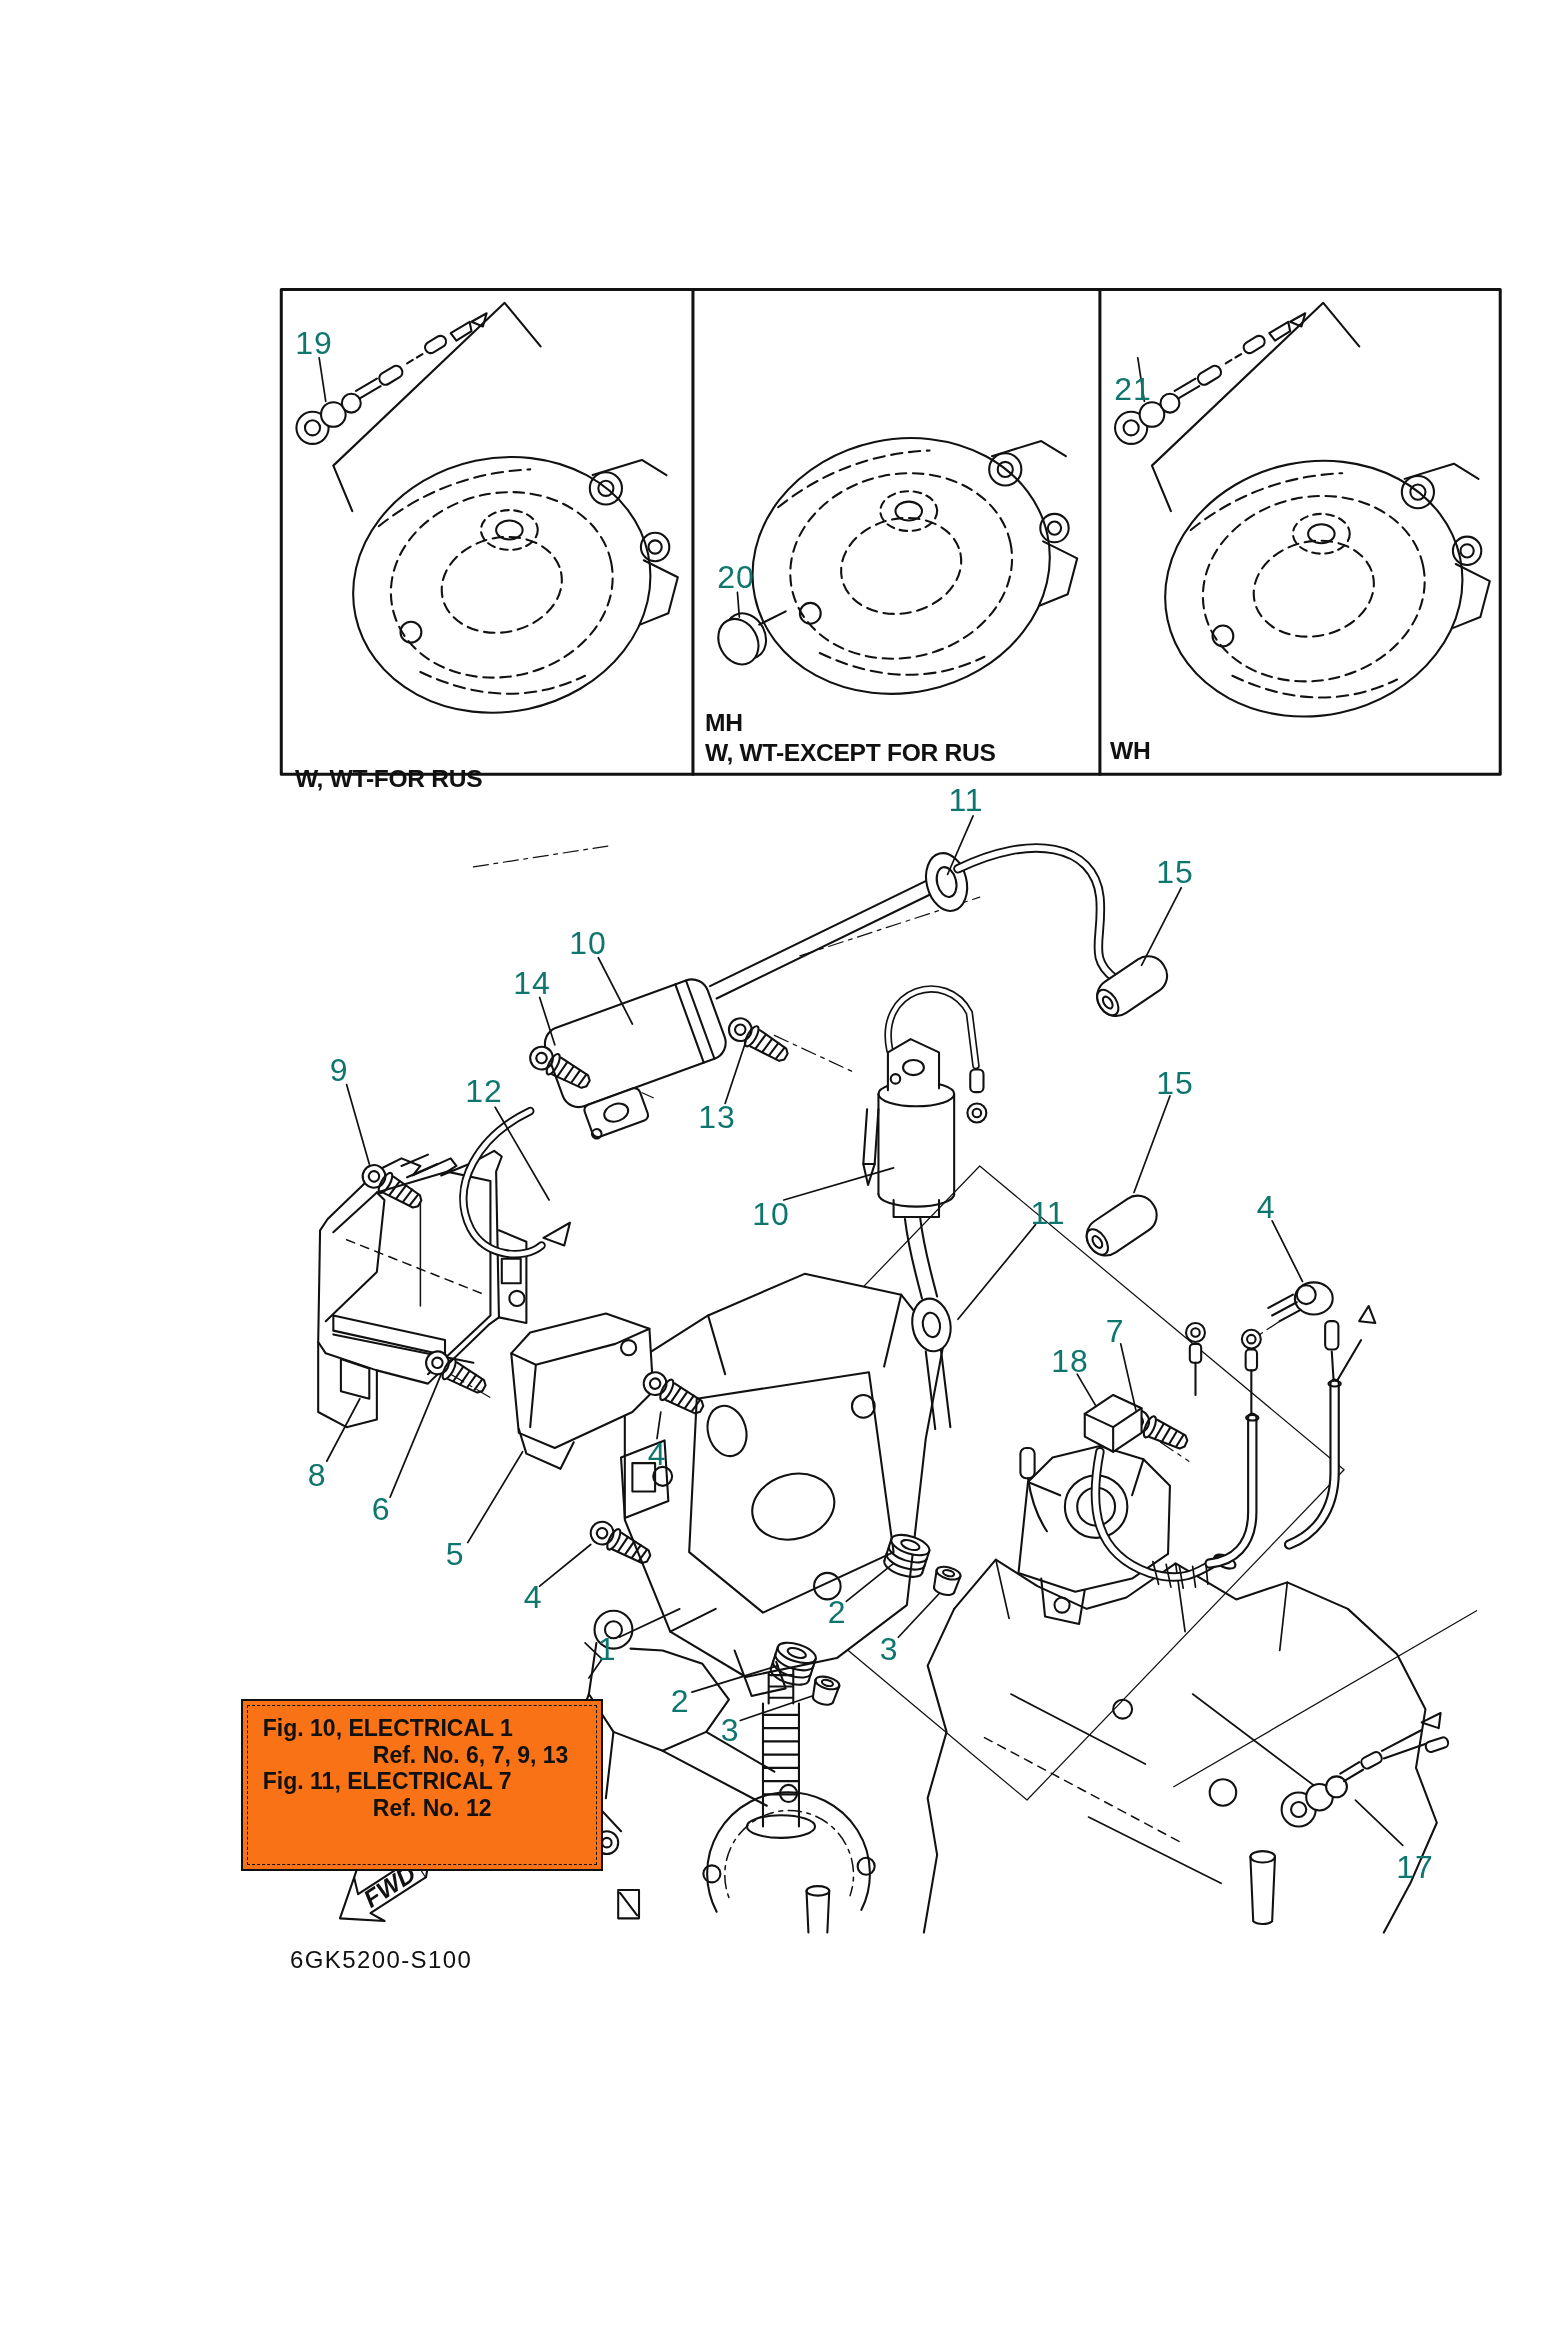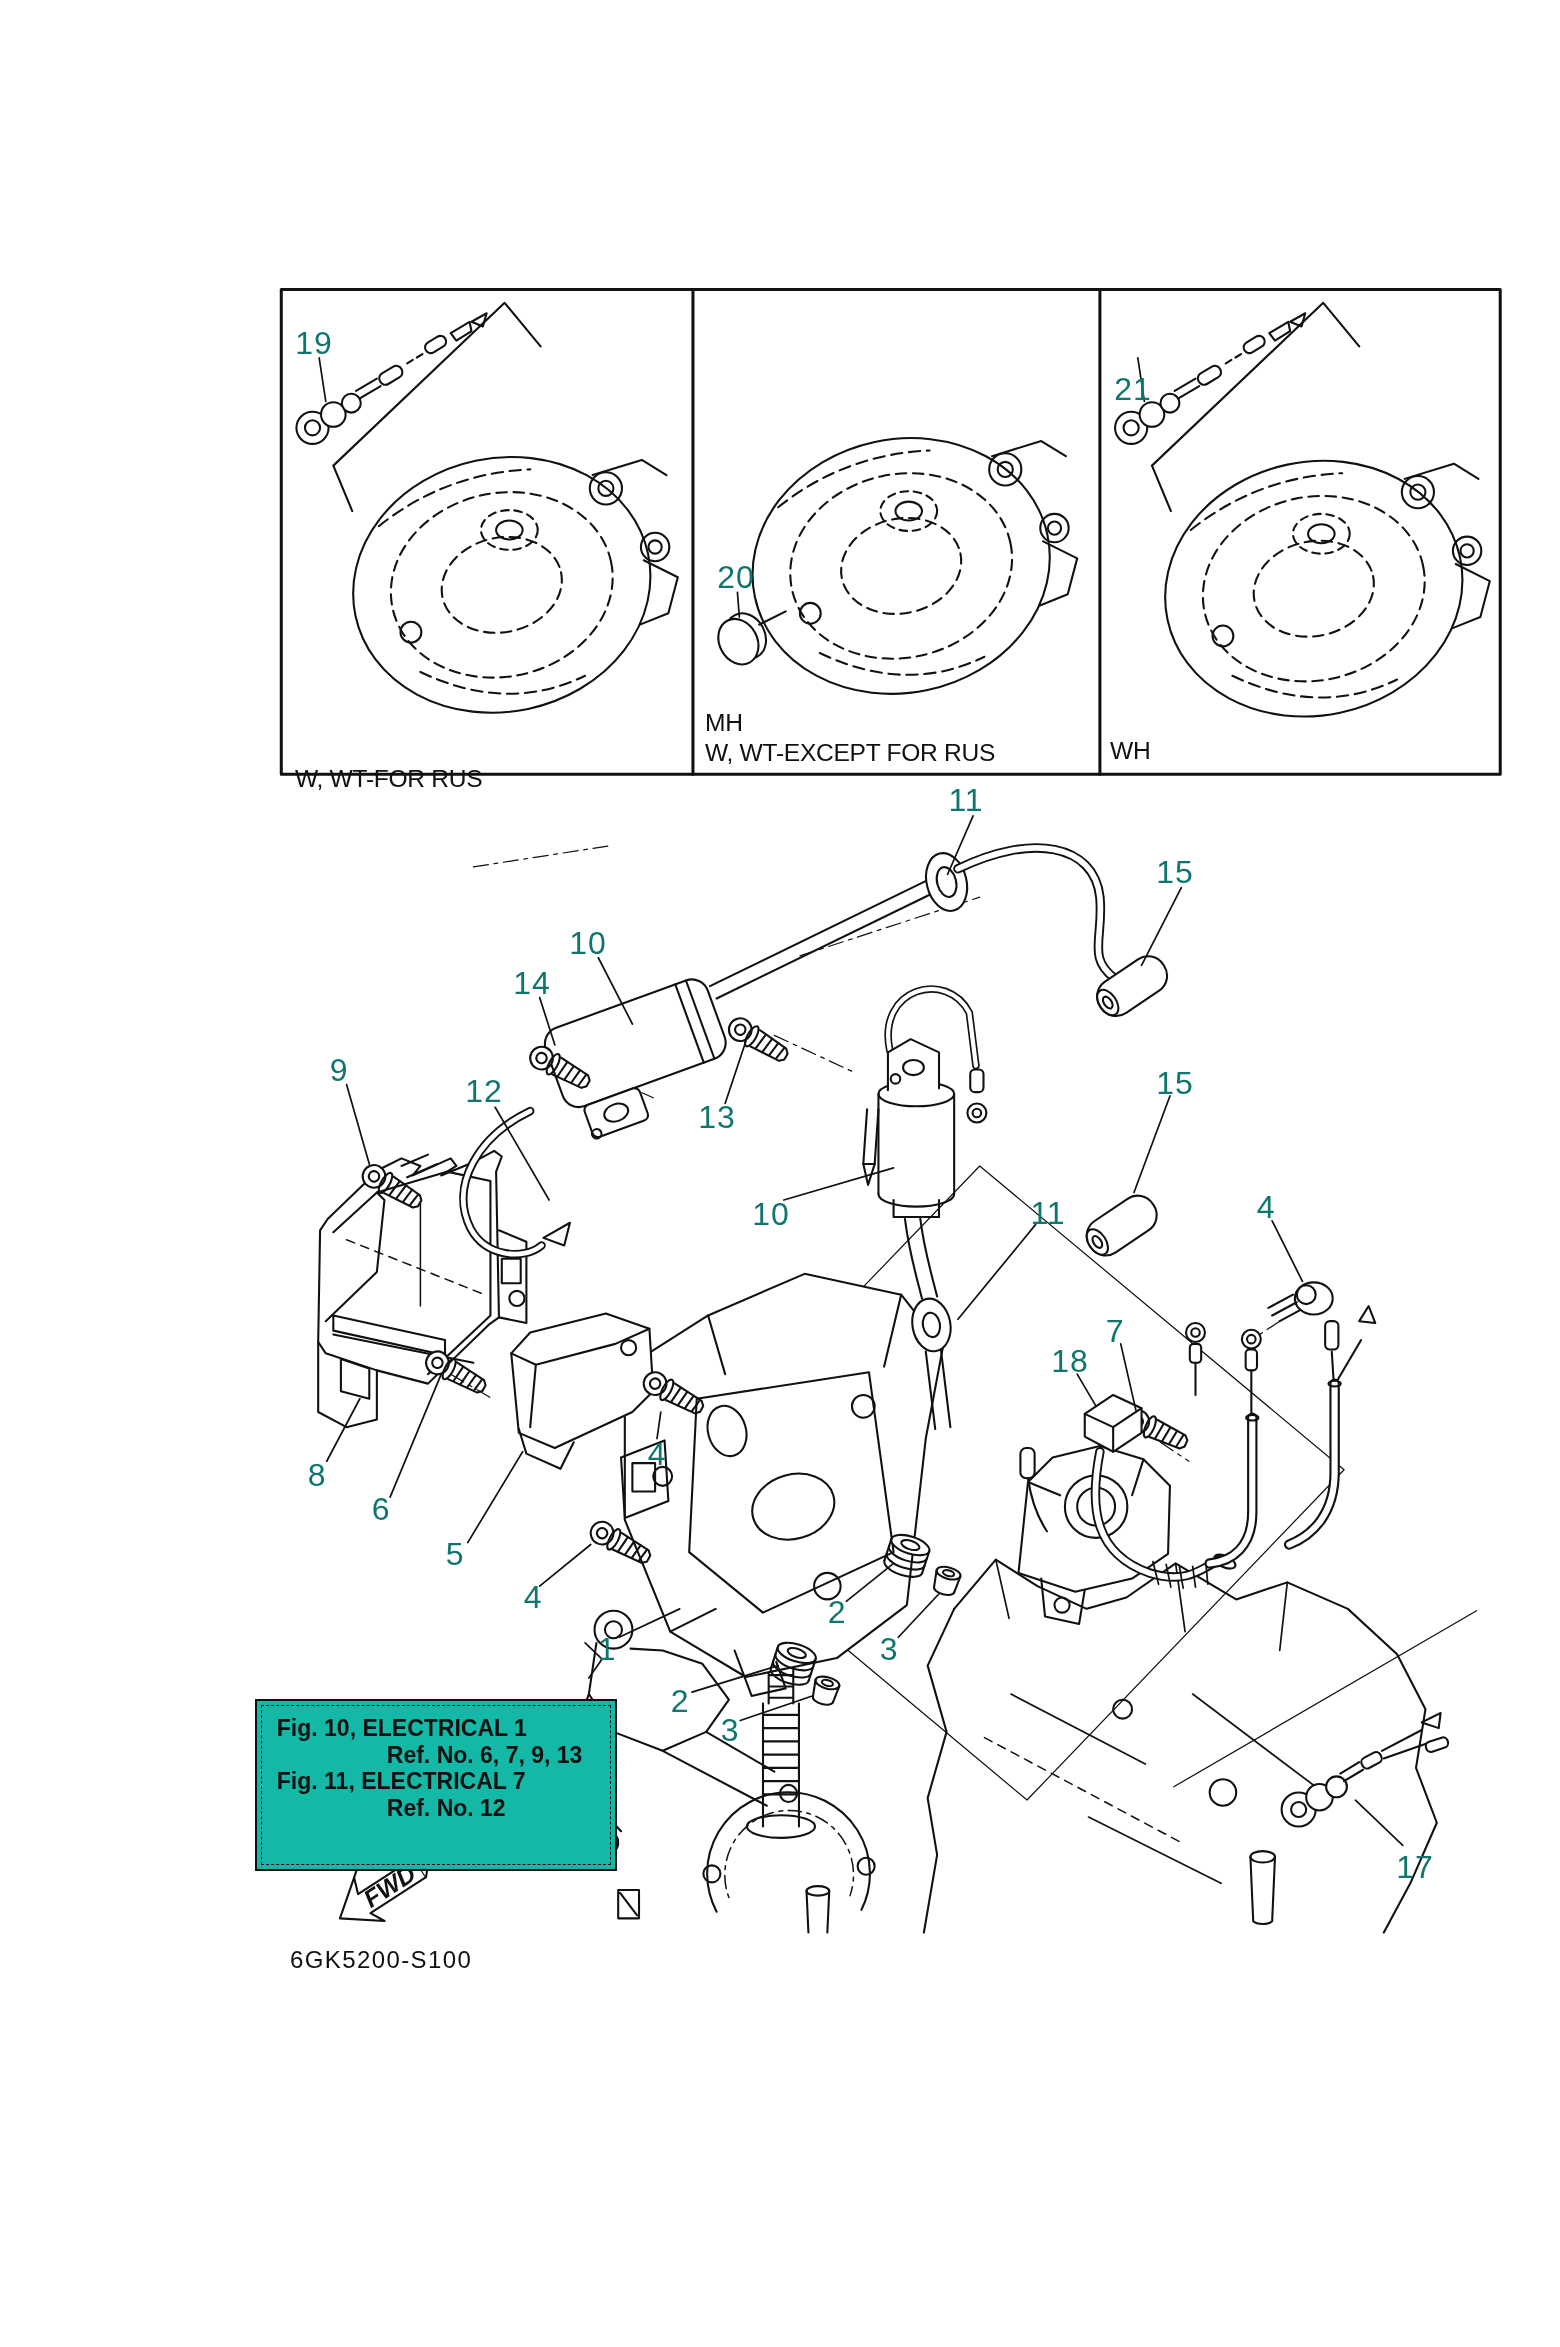--- a/index.html
+++ b/index.html
@@ -2,28 +2,28 @@
 <html style="font-size:15px"><head>
 <meta charset="utf-8">
 <style>
   html,body{margin:0;padding:0;background:#fff;}
   .stage{position:relative;width:1561px;height:2348px;background:#ffffff;
          font-family:"Liberation Sans",sans-serif;color:#111111;overflow:hidden;}
   svg.art{position:absolute;left:0;top:0;width:1561px;height:2348px;}
   .callout-layer{position:absolute;left:0;top:0;width:100%;height:100%;}
   .callout{position:absolute;transform:translate(-50%,-50%);font-size:32px;line-height:1;
            letter-spacing:0.9px;color:#0f766e;white-space:nowrap;}
-  .caption{position:absolute;font-weight:normal;font-size:24.6px;letter-spacing:-0.3px;
+  .caption{position:absolute;font-weight:bold;font-size:24.6px;letter-spacing:-0.3px;
            white-space:nowrap;line-height:30px;}
   .cap-left{left:295px;top:764px;}
   .cap-mid{left:705px;top:708px;}
   .cap-right{left:1110px;top:736px;}
   .cap-mid span{display:block;}
   .ref-note{position:absolute;left:241px;top:1699px;width:362px;height:172px;
-            border:2.4px solid #111;box-sizing:border-box;background:#14b8a6;margin-left:14px;}
+            border:2.4px solid #111;box-sizing:border-box;background:#f97316;}
   .ref-note .inner{position:absolute;left:3.8px;top:3.8px;right:3.8px;bottom:3.8px;
             border:1.9px dashed #111;box-sizing:border-box;
             padding:9.5px 0 0 15px;font-weight:bold;font-size:23px;line-height:26.5px;}
   .ref-note .indent{padding-left:110px;}
   .code{position:absolute;left:290px;top:1946px;font-size:24px;letter-spacing:1.4px;}
 </style>
 </head>
 <body>
 
 <div class="stage">

